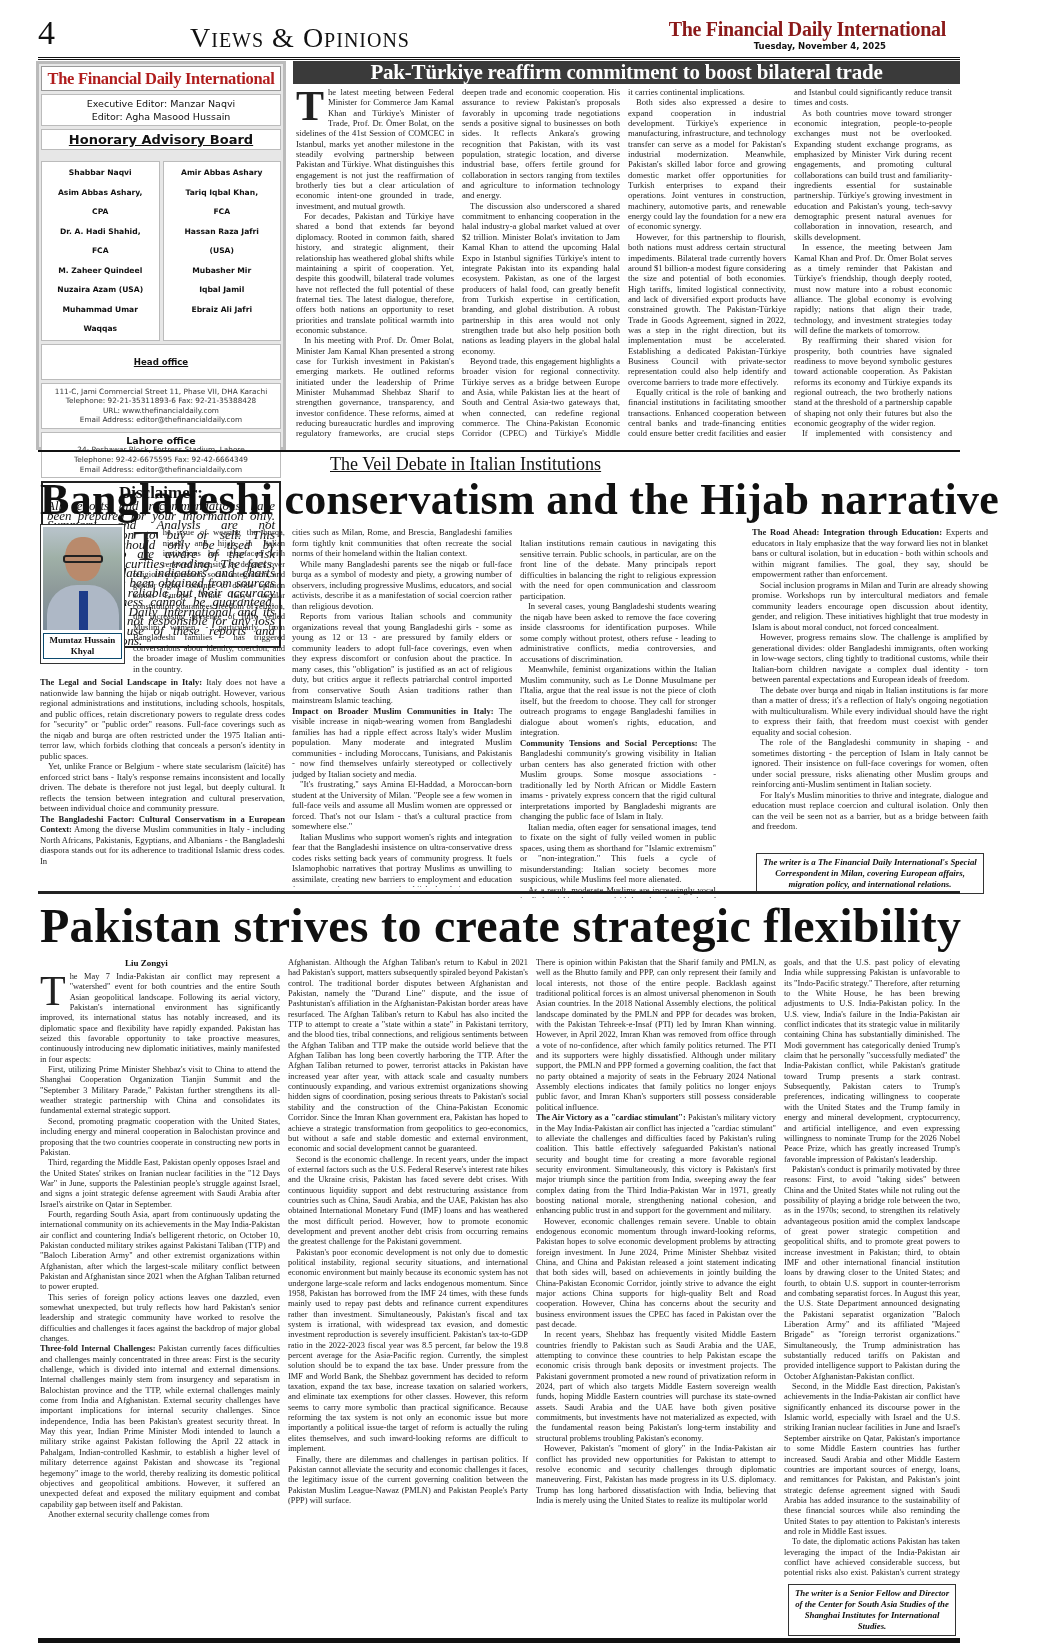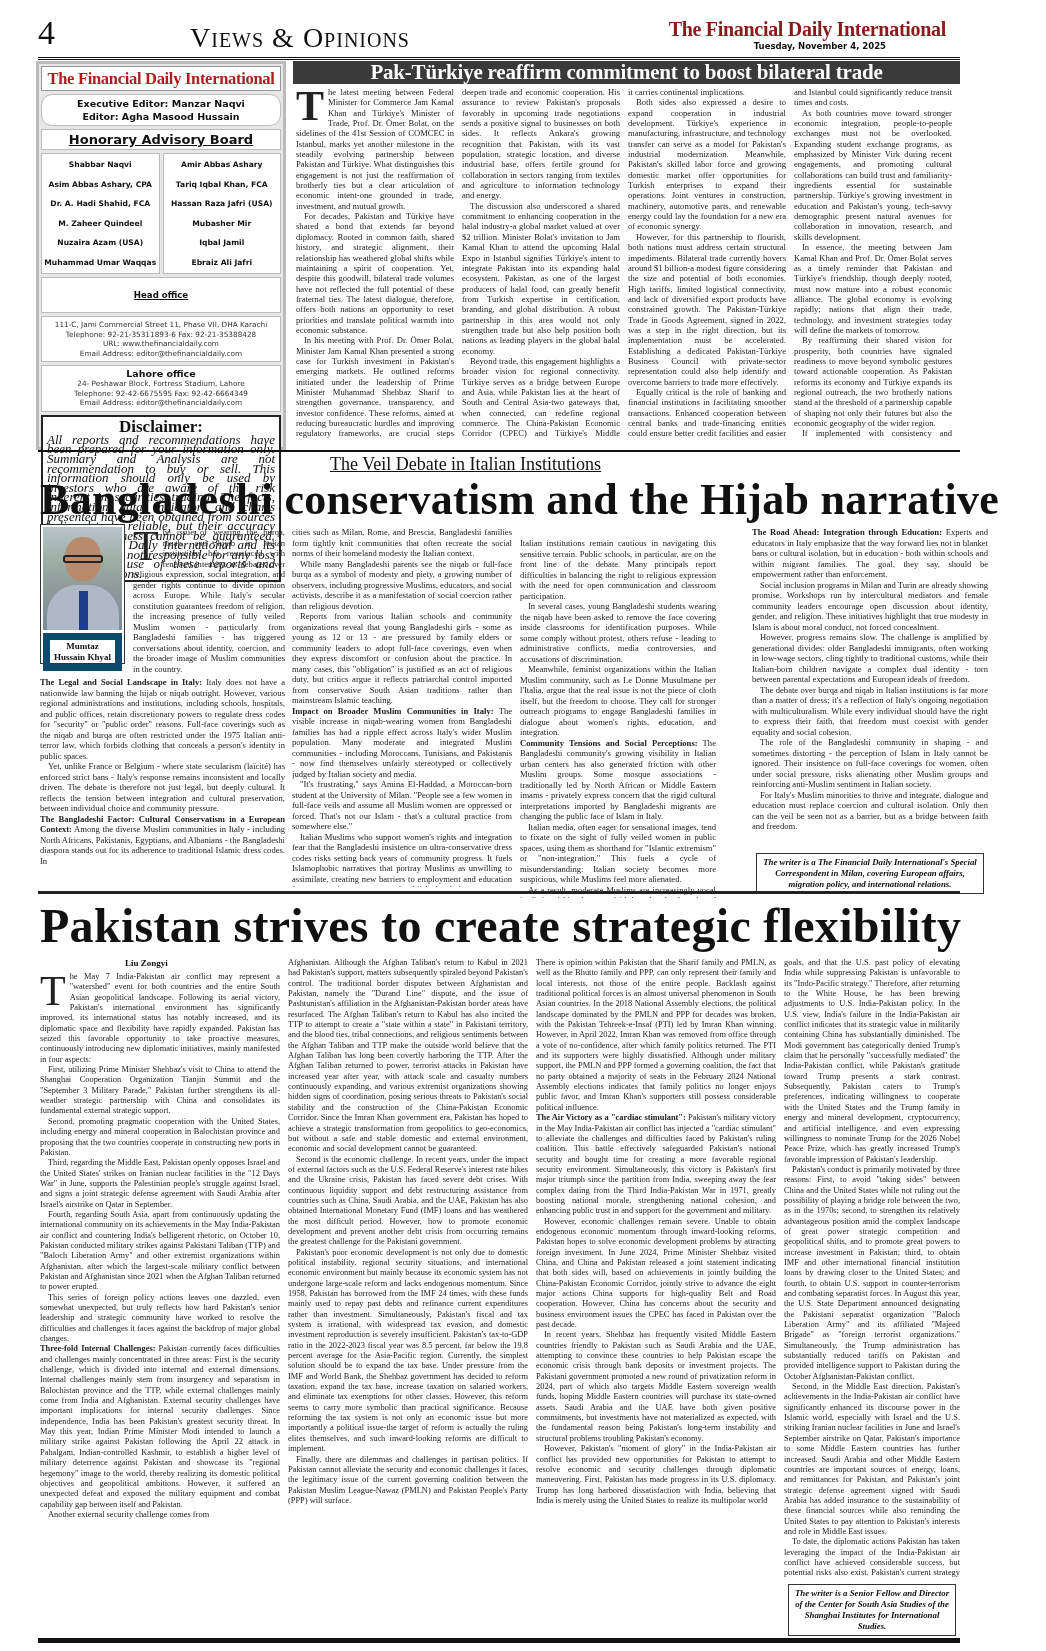--- a/index.html
+++ b/index.html
@@ -10,24 +10,24 @@
   .masthead { right: 100px; top: 18px; text-align: right; }
   .masthead .name { color: #8b1a1a; font-size: 20px; font-family: "Liberation Serif", serif; font-weight: bold; letter-spacing: -0.3px; }
   .masthead .date { font-family: "DejaVu Sans", sans-serif; font-weight: bold; font-size: 8.5px; text-align: right; margin-right: 60px; }
   .rule { left: 38px; width: 922px; border-top: 3px double #111; }
   .rule1 { top: 57px; }
 
   
   .sidebar { left: 36px; top: 61px; width: 250px; height: 389px; border: 3px solid #bbb; background: #e7e7e7; }
   .sb-title { background: #fff; margin: 2px; border: 1px solid #999; color: #b01d1d; font-weight: bold; font-size: 16.5px; text-align: center; padding: 2px 0 1px; font-family: "Liberation Serif", serif; letter-spacing: -0.3px; }
   .sb-box { background: #fff; margin: 3px 2px; border: 1px solid #bbb; font-family: "DejaVu Sans", sans-serif; text-align: center; }
-  .sb-editors { font-size: 9.5px; font-weight: bold; line-height: 13px; padding: 2px 0; border-radius: 11px; }
+  .sb-editors { font-size: 9.5px; font-weight: normal; line-height: 13px; padding: 2px 0; }
   .sb-adv { font-size: 13px; font-weight: bold; text-decoration: underline; padding: 2px 0; }
   .sb-board { display: flex; gap: 3px; margin: 3px 2px; }
-  .sb-board .col { flex: 1; background: #fff; border: 1px solid #bbb; font-family: "DejaVu Sans", sans-serif; font-size: 7.6px; font-weight: bold; text-align: center; line-height: 19.5px; padding: 1px 0; }
+  .sb-board .col { flex: 1; background: #fff; border: 1px solid #bbb; font-family: "DejaVu Sans", sans-serif; font-size: 7.6px; font-weight: bold; text-align: center; line-height: 19.5px; padding: 1px 13px; margin-top: 8px; }
   .sb-ho { font-size: 8.6px; font-weight: bold; text-decoration: underline; padding: 12px 0; }
   .sb-addr { font-size: 7.3px; line-height: 9.6px; padding: 3px 1px; color: #333; }
   .sb-addr .hd { font-weight: bold; font-size: 9.5px; color: #111; }
   .disclaimer { background: #fff; margin: 3px 2px; border: 2px solid #222; padding: 1px 4px; }
   .disclaimer .hd { font-size: 17px; font-weight: bold; text-align: center; font-family: "Liberation Serif", serif; line-height: 17px; }
   .disclaimer p { font-style: italic; font-size: 13px; line-height: 9.6px; text-align: justify; }
 
   
   .hbar { left: 293px; top: 61px; width: 667px; height: 23px; background: #3a3a3a; color: #fff; font-weight: bold; font-size: 21px; text-align: center; line-height: 23px; font-family: "Liberation Serif", serif; letter-spacing: -0.2px; }
   .cols { display: flex; gap: 8px; }
@@ -42,21 +42,21 @@
   .rule2 { top: 450px; border-top: 2px solid #111; }
   .kicker { left: 330px; top: 454px; font-size: 18px; text-decoration: underline; font-family: "Liberation Serif", serif; }
   .h2 { left: 40px; top: 474px; font-size: 44px; font-weight: bold; font-family: "Liberation Serif", serif; letter-spacing: 0.3px; }
 
   .photo-box { left: 40px; top: 524px; width: 85px; height: 140px; border: 1px solid #333; padding: 2px; background:#fff; }
   .photo { width: 79px; height: 103px; background: linear-gradient(180deg, #b9c4cc 0%, #9fb0a7 30%, #8e9a9a 60%, #7b8b99 100%); position: relative; overflow: hidden; }
   .photo .head { position: absolute; left: 22px; top: 10px; width: 36px; height: 44px; border-radius: 45%; background: #b98a6c; }
   .photo .glasses { position: absolute; left: 20px; top: 28px; width: 40px; height: 8px; border: 2px solid #222; border-radius: 3px; }
   .photo .body { position: absolute; left: 4px; top: 58px; width: 72px; height: 50px; border-radius: 30px 30px 0 0; background: #aeb8c6; }
   .photo .tie { position: absolute; left: 36px; top: 64px; width: 9px; height: 40px; background: #1d3c8a; }
-  .caption { border: 7px solid #0c4a6e; margin-top: 3px; font-size: 9px; font-weight: bold; text-align: center; line-height: 11px; padding: 1px; }
+  .caption { border: 1px solid #0c4a6e; margin-top: 3px; font-size: 9px; font-weight: bold; text-align: center; line-height: 11px; padding: 1px; }
 
   .a2 { left: 40px; top: 527px; width: 920px; height: 360px; }
   .a2-c1 { left: 40px; top: 527px; width: 245px; }
   .a2 .col-text { font-size: 8.6px; line-height: 10.5px; }
   .a2-c2 { left: 292px; top: 527px; width: 220px; }
   .a2-c3 { left: 520px; top: 538px; width: 196px; }
   .a2-c4 { left: 752px; top: 527px; width: 236px; }
   .byline-box { border: 1px solid #333; margin: 6px 4px 0; padding: 3px; font-weight: bold; font-style: italic; font-size: 8.8px; text-align: center; line-height: 11px; }
 
   .rule3 { top: 891px; border-top: 3px solid #222; }
@@ -176,21 +176,21 @@
       <span>he issue of wearing the burqa, niqab, and hijab in Italian institutions has resurfaced with renewed intensity, as debates over religious expression, social integration, and gender rights continue to divide opinion across Europe. While Italy's secular constitution guarantees freedom of religion, the increasing presence of fully veiled Muslim women - particularly from Bangladeshi families - has triggered conversations about identity, coercion, and the broader image of Muslim communities in the country.</span>
     </div>
     <p class="first" style="margin-top:3px;"><strong>The Legal and Social Landscape in Italy:</strong><span> Italy does not have a nationwide law banning the hijab or niqab outright. However, various regional administrations and institutions, including schools, hospitals, and public offices, retain discretionary powers to regulate dress codes for "security" or "public order" reasons. Full-face coverings such as the niqab and burqa are often restricted under the 1975 Italian anti-terror law, which forbids clothing that conceals a person's identity in public spaces.</span></p>
     <p><span>Yet, unlike France or Belgium - where state secularism (laïcité) has enforced strict bans - Italy's response remains inconsistent and locally driven. The debate is therefore not just legal, but deeply cultural. It reflects the tension between integration and cultural preservation, between individual choice and community pressure.</span></p>
     <p class="first"><strong>The Bangladeshi Factor: Cultural Conservatism in a European Context:</strong><span> Among the diverse Muslim communities in Italy - including North Africans, Pakistanis, Egyptians, and Albanians - the Bangladeshi diaspora stands out for its adherence to traditional Islamic dress codes. In</span></p>
   </div>
 </div>
 
 <div class="abs a2-c2 a2" style="height:360px;">
   <div class="col-text" style="height:360px;">
-    <p class="first"><span>cities such as Milan, Rome, and Brescia, Bangladeshi families form tightly knit communities that often recreate the social norms of their homeland modesty the Italian context.</span></p>
+    <p class="first"><span>cities such as Milan, Rome, and Brescia, Bangladeshi families form tightly knit communities that often recreate the social norms of their homeland within the Italian context.</span></p>
     <p><span>While many Bangladeshi parents see the niqab or full-face burqa as a symbol of modesty and piety, a growing number of observers, including progressive Muslims, educators, and social activists, describe it as a manifestation of social coercion rather than religious devotion.</span></p>
     <p><span>Reports from various Italian schools and community organizations reveal that young Bangladeshi girls - some as young as 12 or 13 - are pressured by family elders or community leaders to adopt full-face coverings, even when they express discomfort or confusion about the practice. In many cases, this "obligation" is justified as an act of religious duty, but critics argue it reflects patriarchal control imported from conservative South Asian traditions rather than mainstream Islamic teaching.</span></p>
     <p class="first"><strong>Impact on Broader Muslim Communities in Italy:</strong><span> The visible increase in niqab-wearing women from Bangladeshi families has had a ripple effect across Italy's wider Muslim population. Many moderate and integrated Muslim communities - including Moroccans, Tunisians, and Pakistanis - now find themselves unfairly stereotyped or collectively judged by Italian society and media.</span></p>
     <p><span>"It's frustrating," says Amina El-Haddad, a Moroccan-born student at the University of Milan. "People see a few women in full-face veils and assume all Muslim women are oppressed or forced. That's not our Islam - that's a cultural practice from somewhere else."</span></p>
     <p><span>Italian Muslims who support women's rights and integration fear that the Bangladeshi insistence on ultra-conservative dress codes risks setting back years of community progress. It fuels Islamophobic narratives that portray Muslims as unwilling to assimilate, creating new barriers to employment and education for women who wear even modest hijabs by choice.</span></p>
 
   </div>
 </div>
 
 <div class="abs a2-c3 a2" style="height:360px;">

